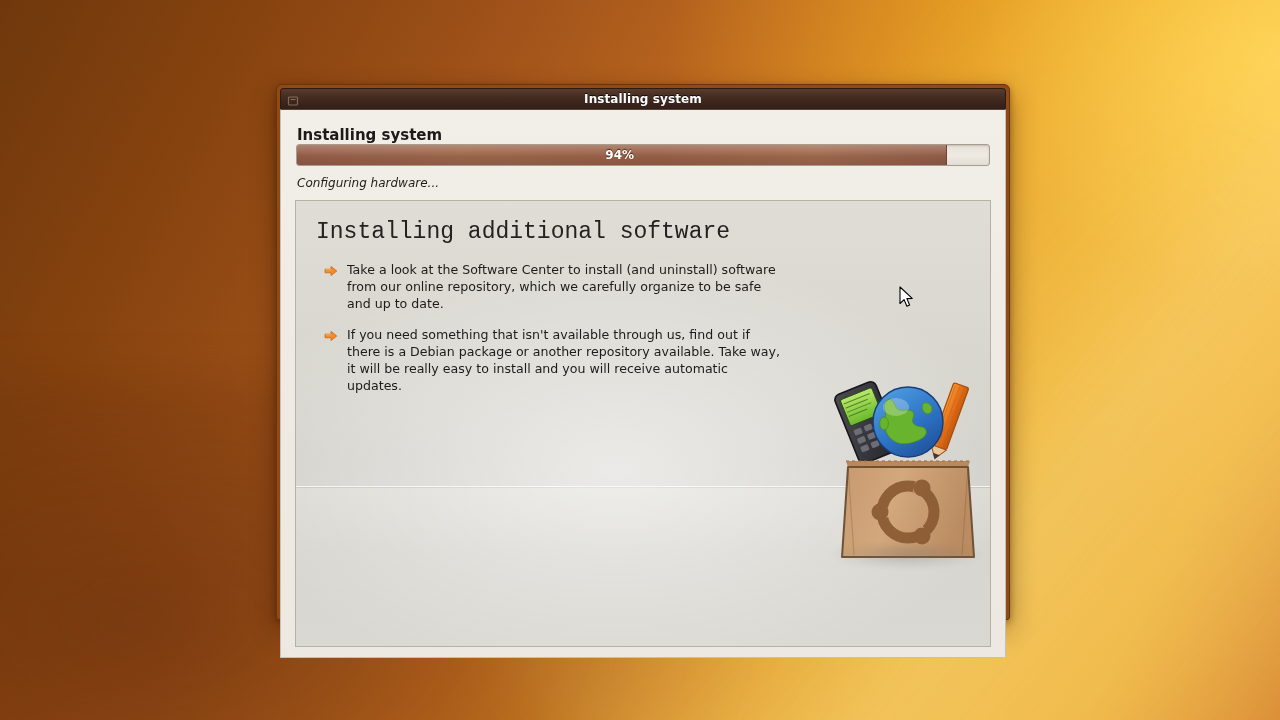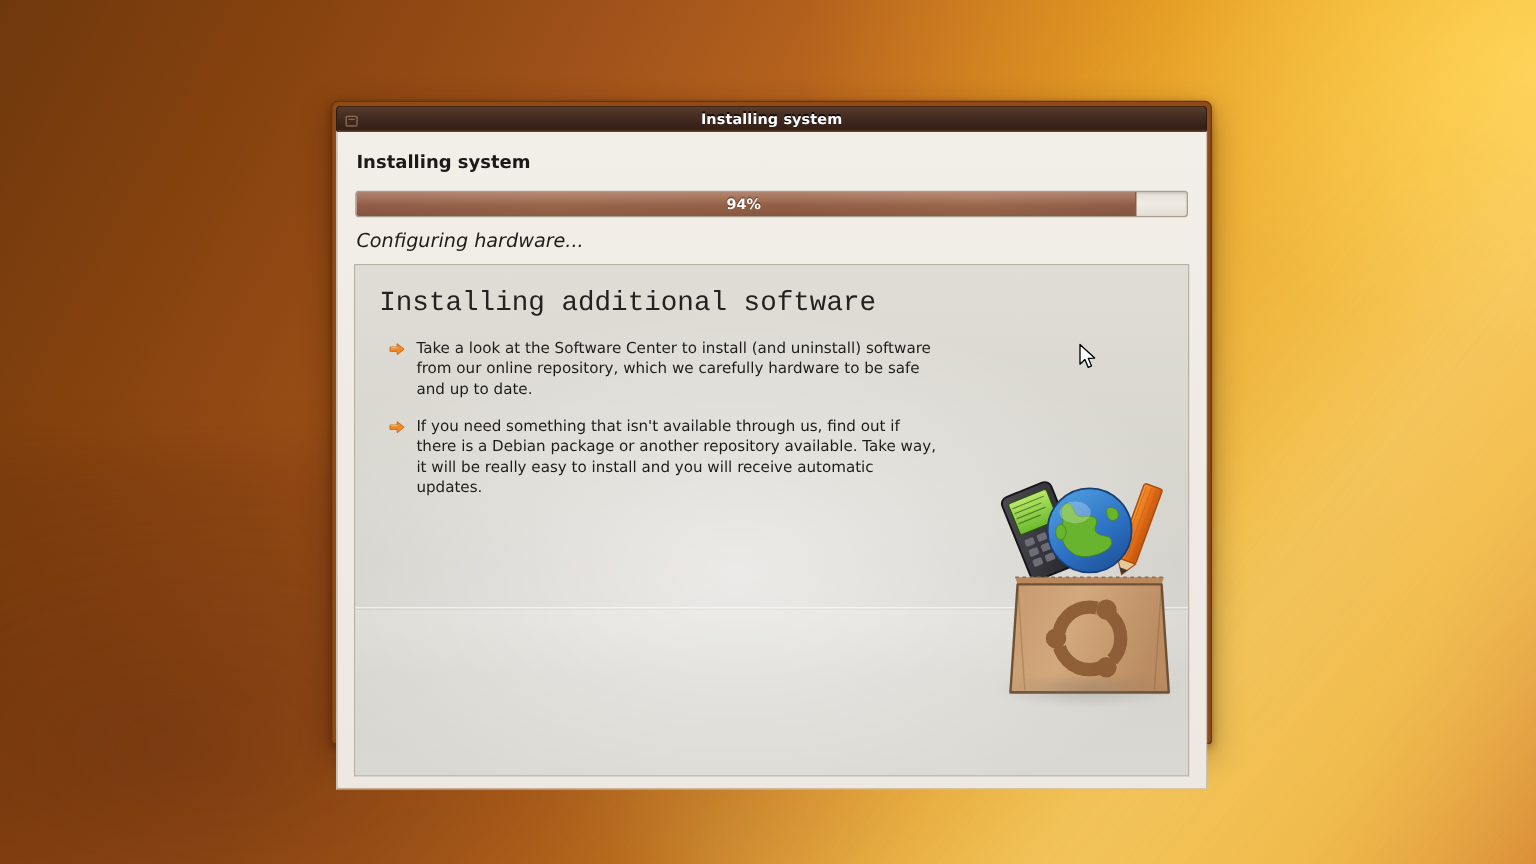--- a/index.html
+++ b/index.html
@@ -122,21 +122,21 @@
   #install-heading {
     font-size: 15px;
     font-weight: bold;
     color: #1c1a18;
     margin: 4px 0 0 2px;
   }
 
   #progress-row {
     display: flex;
     align-items: center;
-    margin-top: 15px;
+    margin-top: 0;
     padding: 0 1px;
   }
   #progress-track {
     position: relative;
     flex: 1;
     height: 22px;
     background: linear-gradient(180deg, #e6e1d8 0%, #efeae2 50%, #e3ded5 100%);
     border: 1px solid #a89c8e;
     border-radius: 3px;
     overflow: hidden;
@@ -159,21 +159,21 @@
   }
   #progress-label {
     font-size: 12px;
     font-weight: bold;
     color: #ffffff;
     text-shadow: 0 -1px 1px rgba(60,26,10,0.85);
     margin-left: -4px;
   }
 
   #progress-status {
-    font-size: 16px;
+    font-size: 12px;
     font-style: italic;
     color: #1f1d1b;
     margin: 10px 0 0 2px;
   }
 
   
   #slideshow-panel {
     position: relative;
     flex: 1;
     margin-top: 10px;
@@ -304,21 +304,21 @@
         <div id="slide-content">
           <div id="slide-title">Installing additional software</div>
 
           <div class="bullet-row">
             <span class="bullet-arrow">
               <svg width="14" height="14" viewBox="0 0 14 14">
                 <path d="M1 5.2h6V2.4L12.8 7 7 11.6V8.8H1z" fill="#f08a2a" stroke="#c96a14" stroke-width="0.8" stroke-linejoin="round"></path>
                 <path d="M1.6 5.8h5.8" stroke="#ffc27a" stroke-width="0.8"></path>
               </svg>
             </span>
-            <span class="bullet-text">Take a look at the Software Center to install (and uninstall) software from our online repository, which we carefully hardware to be safe and up to date.</span>
+            <span class="bullet-text">Take a look at the Software Center to install (and uninstall) software from our online repository, which we carefully organize to be safe and up to date.</span>
           </div>
 
 
           <div class="bullet-row">
             <span class="bullet-arrow">
               <svg width="14" height="14" viewBox="0 0 14 14">
                 <path d="M1 5.2h6V2.4L12.8 7 7 11.6V8.8H1z" fill="#f08a2a" stroke="#c96a14" stroke-width="0.8" stroke-linejoin="round"></path>
                 <path d="M1.6 5.8h5.8" stroke="#ffc27a" stroke-width="0.8"></path>
               </svg>
             </span>

